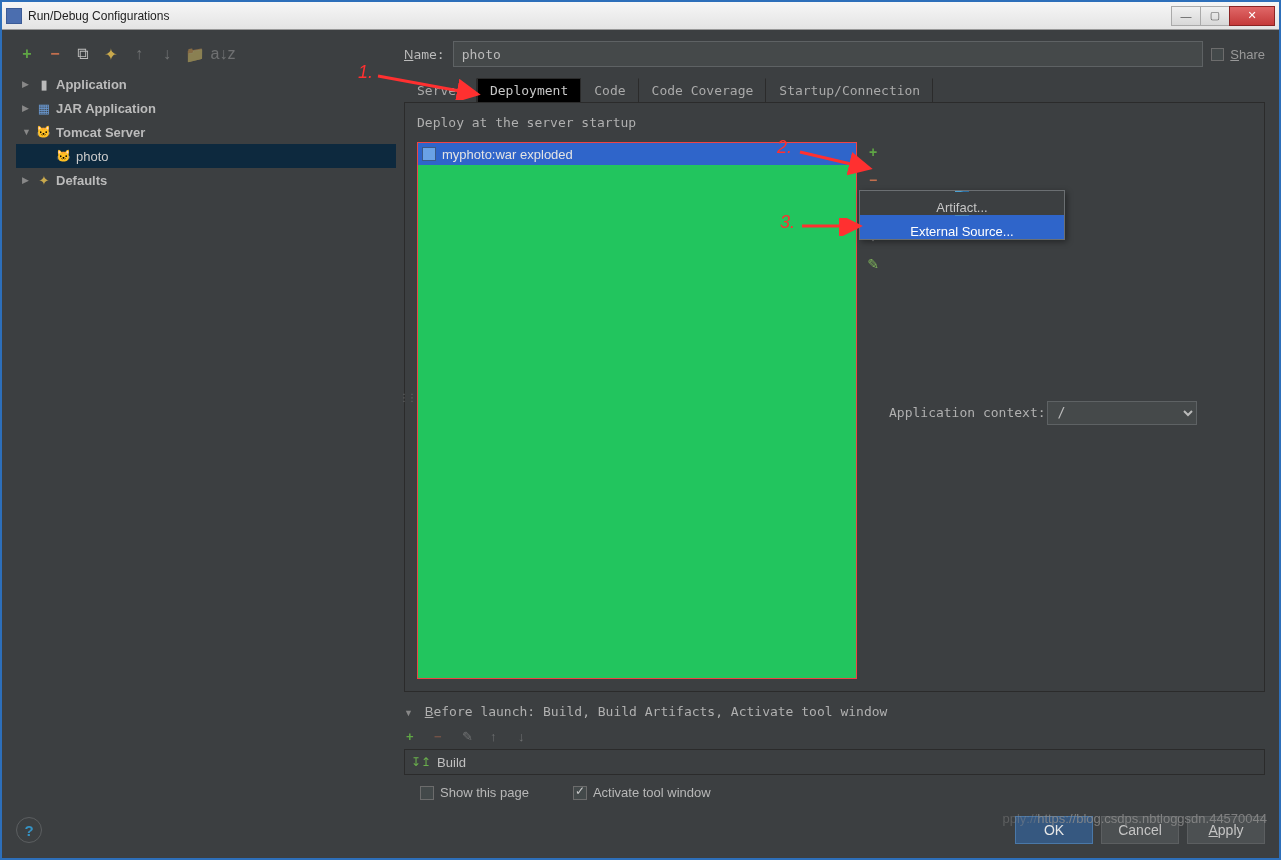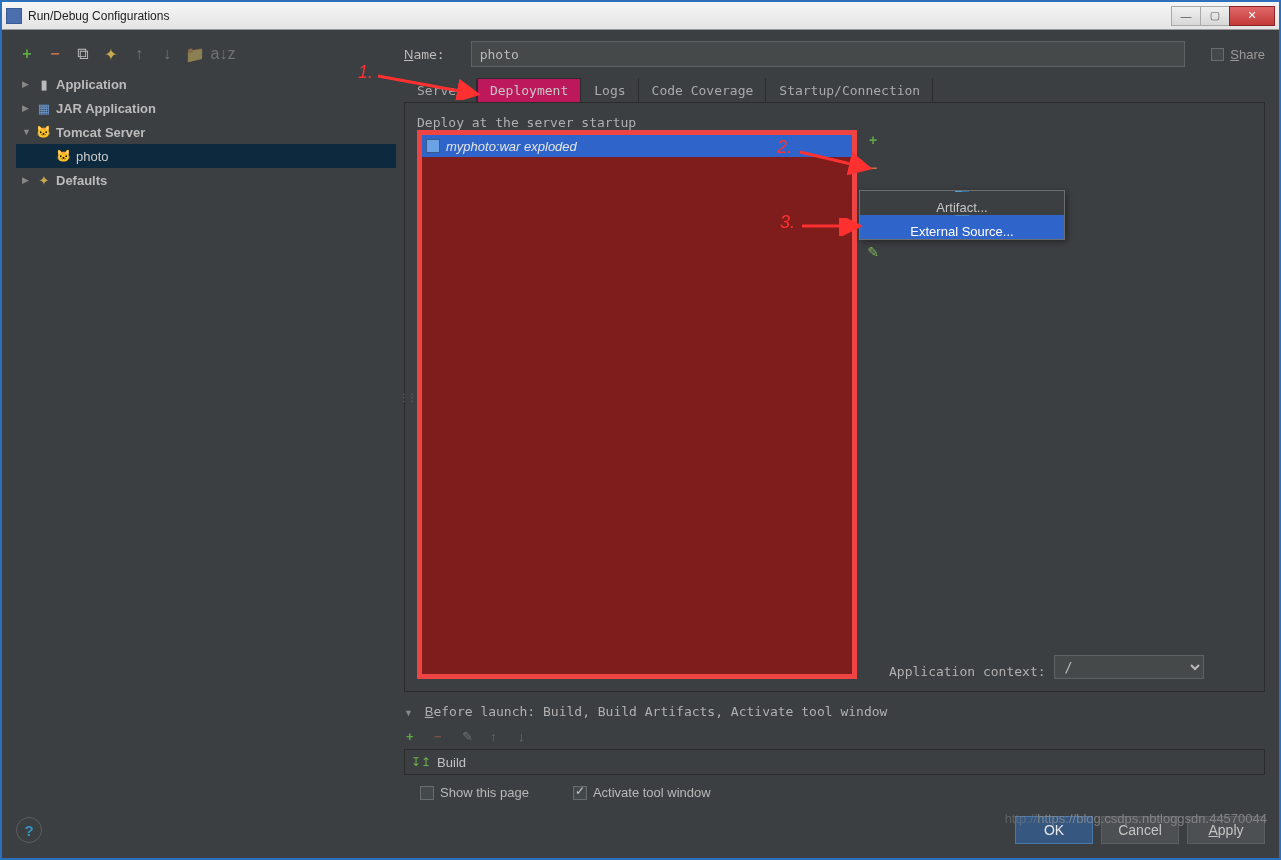--- a/index.html
+++ b/index.html
@@ -52,57 +52,57 @@
   color:#bbb;
 }
 .tree-item.indent1 { padding-left:26px; }
 .tree-item.selected { background:#0d293e; color:#cbcbcb; }
 .tree-item .arrow { width:10px; color:#888; font-size:9px; }
 .tree-item .icon { width:16px; height:16px; display:inline-flex; align-items:center; justify-content:center;}
 .tree-item .label { font-weight:bold;}
 .tree-item .label.normal { font-weight:normal; }
 .tomicon { color:#e6bb3f; font-size:12px;}
 .right-col { flex:1; display:flex; flex-direction:column; min-width:0;}
-.name-row { display:flex; align-items:center; gap:26px; height:28px; margin-bottom:10px;}
+.name-row { display:flex; align-items:center; gap:8px; height:28px; margin-bottom:10px;}
 .name-row label { font-family: Consolas, monospace; }
 .name-row label u { text-decoration: underline; }
 .name-row input {
   flex:1; background:#45494a; border:1px solid #5e6264; color:#bbb;
   height:26px; padding:0 8px; font-family: Consolas, monospace; font-size:13px;
 }
 .share { display:flex; align-items:center; gap:6px; color:#999; }
 .share .chk { width:13px; height:13px; border:1px solid #6c6c6c; background:#43494a;}
 .tabs { display:flex; border-bottom:1px solid #2b2b2b; }
 .tab {
   padding:4px 12px; font-family: Consolas, monospace; font-size:13px;
   color:#aaa; border:1px solid transparent; border-bottom:none;
   background:#3c3f41;
 }
-.tab.active { background:#be185d; color:#c8c8c8; border-color:#2b2b2b;}
+.tab.active { background:#000000; color:#c8c8c8; border-color:#2b2b2b;}
 .tab:not(.active){ border-right:1px solid #2b2b2b; }
 .panel {
   border:1px solid #2b2b2b; border-top:none; flex:1; min-height:0;
   padding:12px 12px 12px 12px; display:flex; flex-direction:column; position:relative;
 }
-.section-title { font-family:Consolas,monospace; color:#b0b0b0; }
+.section-title { font-family:Consolas,monospace; color:#b0b0b0; margin-bottom:12px; }
 .deploy-row { display:flex; gap:6px; flex:1; min-height:0; }
 .deploy-list {
   flex: 0 0 440px;
-  border:5px solid #ef4444; background:#7f1d1d;
-  display:flex; flex-direction:column;font-style:italic;
+  border:1px solid #ef4444; background:#22c55e;
+  display:flex; flex-direction:column;
 }
 .deploy-item {
   height:22px; display:flex; align-items:center; gap:6px;
   background:#2f65ca; color:#e4e4e4; font-family:Consolas,monospace;
   padding:0 4px;
 }
 .deploy-item .arti-icon { width:14px; height:14px; background:#6aa2e6; border:1px solid #3b5a88;}
 .action-col { width:20px; display:flex; flex-direction:column; align-items:center; gap:12px; padding-top:2px;}
 .action-col .act { width:16px; height:16px; display:flex; align-items:center; justify-content:center; font-size:14px;}
-.context-col { flex:1; display:flex; align-items:flex-end; gap:8px; padding-top:4px; }
+.context-col { flex:1; display:flex; align-items:center; gap:1px; padding-top:4px; }
 .context-col label { font-family:Consolas,monospace; color:#b0b0b0;}
 .context-col select {
   background:#45494a; border:1px solid #5e6264; color:#bbb; height:24px;
   padding:0 6px; font-family:Consolas,monospace; width:150px;
 }
 .drag-grip { position:absolute; left:-6px; top:50%; transform:translateY(-50%); font-size:10px; color:#666; letter-spacing:-2px;}
 .popup {
   position:absolute; left:857px; top:188px; width:206px;
   background:#3c3f41; border:1px solid #6b6f72;
   box-shadow: 2px 2px 6px rgba(0,0,0,.4);
@@ -211,21 +211,21 @@
         <input value="photo" style="">
         <div class="share">
           <div class="chk"></div>
           <span><u>S</u>hare</span>
         </div>
       </div>
 
       <div class="tabs">
         <div class="tab">Server</div>
         <div class="tab active">Deployment</div>
-        <div class="tab">Logs</div>
+        <div class="tab">Code</div>
         <div class="tab">Code Coverage</div>
         <div class="tab">Startup/Connection</div>
       </div>
 
       <div class="panel">
         <span class="drag-grip">⋮⋮</span>
         <div class="section-title">Deploy at the server startup</div>
         <div class="deploy-row">
           <div class="deploy-list">
             <div class="deploy-item">
@@ -315,14 +315,14 @@
 <svg class="arrow-svg" style="left:796px; top:144px;" width="80" height="30">
   <line x1="2" y1="6" x2="70" y2="22" stroke="#ff3030" stroke-width="3" marker-end="url(#ah1)"></line>
 </svg>
 
 <div class="annot" style="left:778px; top:210px;">3.</div>
 <svg class="arrow-svg" style="left:798px; top:216px;" width="66" height="18">
   <line x1="2" y1="8" x2="58" y2="8" stroke="#ff3030" stroke-width="3" marker-end="url(#ah1)"></line>
 </svg>
 
 <div class="watermark">
-  <span class="h">http://</span><span>https://blog.csdps.nbtloggsdn.44570044</span>
+  <span class="h">pply://</span><span>https://blog.csdps.nbtloggsdn.44570044</span>
 </div>
 
 </body></html>

